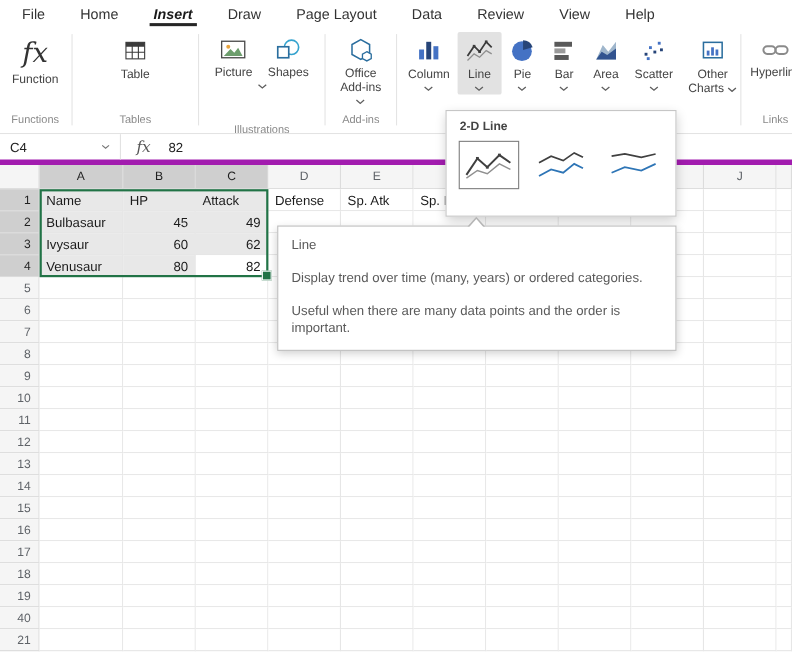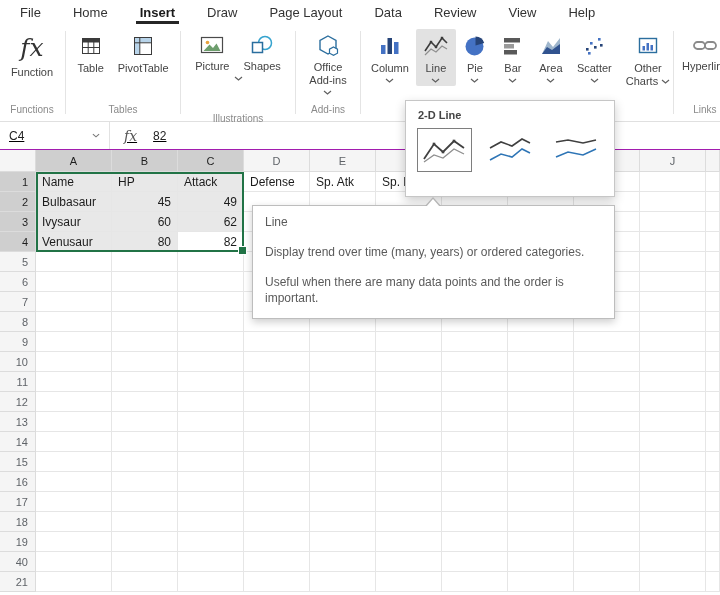--- a/index.html
+++ b/index.html
@@ -3,21 +3,21 @@
 <meta charset="utf-8">
 <style>
   *{box-sizing:border-box;margin:0;padding:0;}
   html,body{width:720px;height:595px;overflow:hidden;}
   body{font-family:"Liberation Sans",sans-serif;background:#fff;}
   .app{position:relative;width:720px;height:595px;background:#fff;overflow:hidden;}
 
   
   .menubar{position:absolute;left:0;top:0;width:100%;height:24px;display:flex;align-items:center;padding-left:4px;background:#fff;}
   .mtab{position:relative;height:100%;display:flex;align-items:center;padding:0 16px;font-size:13px;color:#333;cursor:default;}
-  .mtab.active{font-weight:700;color:#1a1a1a;}
+  .mtab.active{font-weight:700;color:#1a1a1a;font-style:italic;}
   .mtab.active::after{content:"";position:absolute;left:12px;right:12px;bottom:0;height:3px;background:#262626;}
 
   
   .ribbon{position:absolute;left:0;top:24px;width:100%;height:98px;display:flex;align-items:stretch;border-bottom:1px solid #e0e0e0;background:#fff;}
   .grp{display:flex;flex-direction:column;flex:0 0 auto;}
   .grp-items{flex:1;display:flex;align-items:flex-start;justify-content:center;padding-top:5px;}
   .grp-cap{font-size:10px;color:#8a8a8a;text-align:center;padding:0 0 6px;}
   .gsep{flex:0 0 1px;background:#e4e4e4;margin:7px 1px;}
   .rbtn{display:flex;flex-direction:column;align-items:center;padding:5px 7px 3px;border-radius:2px;}
   .rbtn .lbl{font-size:11px;color:#444;line-height:13px;margin-top:4px;white-space:nowrap;}
@@ -26,21 +26,21 @@
   .rbtn.pressed{background:#e2e2e2;}
   .lblrow{display:flex;align-items:center;gap:3px;}
   .fxbig{font-family:"DejaVu Serif",serif;font-style:italic;font-size:25px;line-height:28px;color:#333;}
   .illus{display:flex;flex-direction:column;align-items:center;}
   .illus-row{display:flex;}
   .g-functions{width:64px;} .g-tables{width:112px;} .g-illustrations{width:112px;gap:32px;}
   .g-addins{width:62px;} .g-charts{width:310px;} .g-links{flex:1;}
   .g-charts .grp-items{justify-content:flex-start;padding-left:2px;}
 
   
-  .formulabar{position:absolute;left:0;top:122px;width:100%;height:28px;display:flex;align-items:center;border-bottom:1px solid #a21caf;background:#fff;text-decoration:underline;}
+  .formulabar{position:absolute;left:0;top:122px;width:100%;height:28px;display:flex;align-items:center;border-bottom:5px solid #a21caf;background:#fff;}
   .namebox{width:110px;height:100%;display:flex;align-items:center;justify-content:space-between;padding:0 9px;border-right:1px solid #e2e2e2;font-size:12px;color:#222;}
   .fxsmall{font-family:"DejaVu Serif",serif;font-style:italic;font-size:14px;color:#555;margin:0 8px 0 14px;}
   .fvalue{font-size:12px;color:#222;margin-left:8px;}
 
   
   .sheet{position:absolute;left:0;top:150px;width:720px;height:445px;overflow:hidden;background:#fff;}
   .grid{display:grid;grid-template-columns:36px 76px repeat(9,66px) minmax(0,1fr);grid-template-rows:22px repeat(21,20px);}
   .hcell{background:#f5f5f5;border-right:1px solid #dcdcdc;border-bottom:1px solid #dcdcdc;font-size:11px;color:#5f6368;display:flex;align-items:center;justify-content:center;}
   .hcell.rowhead{justify-content:flex-end;padding-right:7px;}
   .hcell.selhead{background:#cfcfcf;color:#1f1f1f;}
@@ -100,29 +100,20 @@
 
     <div class="grp g-tables">
       <div class="grp-items">
         <div class="rbtn">
           <svg width="24" height="24" viewBox="0 0 24 24">
             <rect x="3.5" y="4.5" width="17" height="15" fill="none" stroke="#3b3b3b"></rect>
             <rect x="3.5" y="4.5" width="17" height="4" fill="#3b3b3b"></rect>
             <path d="M3.5 13.5 H20.5 M9.2 4.5 V19.5 M14.8 4.5 V19.5" stroke="#3b3b3b" fill="none"></path>
           </svg>
           <span class="lbl">Table</span>
-        </div>
-        <div class="rbtn">
-          <svg width="24" height="24" viewBox="0 0 24 24">
-            <rect x="4" y="4" width="16" height="4.5" fill="#b8d4ea"></rect>
-            <rect x="4" y="4" width="4.5" height="16" fill="#b8d4ea"></rect>
-            <rect x="3.5" y="3.5" width="17" height="17" fill="none" stroke="#3b3b3b"></rect>
-            <path d="M3.5 8.8 H20.5 M8.8 3.5 V20.5" stroke="#3b3b3b"></path>
-          </svg>
-          <span class="lbl">PivotTable</span>
         </div>
       </div>
       <div class="grp-cap">Tables</div>
     </div>
 
     <div class="gsep"></div>
 
     <div class="grp g-illustrations">
       <div class="grp-items">
         <div class="illus">

